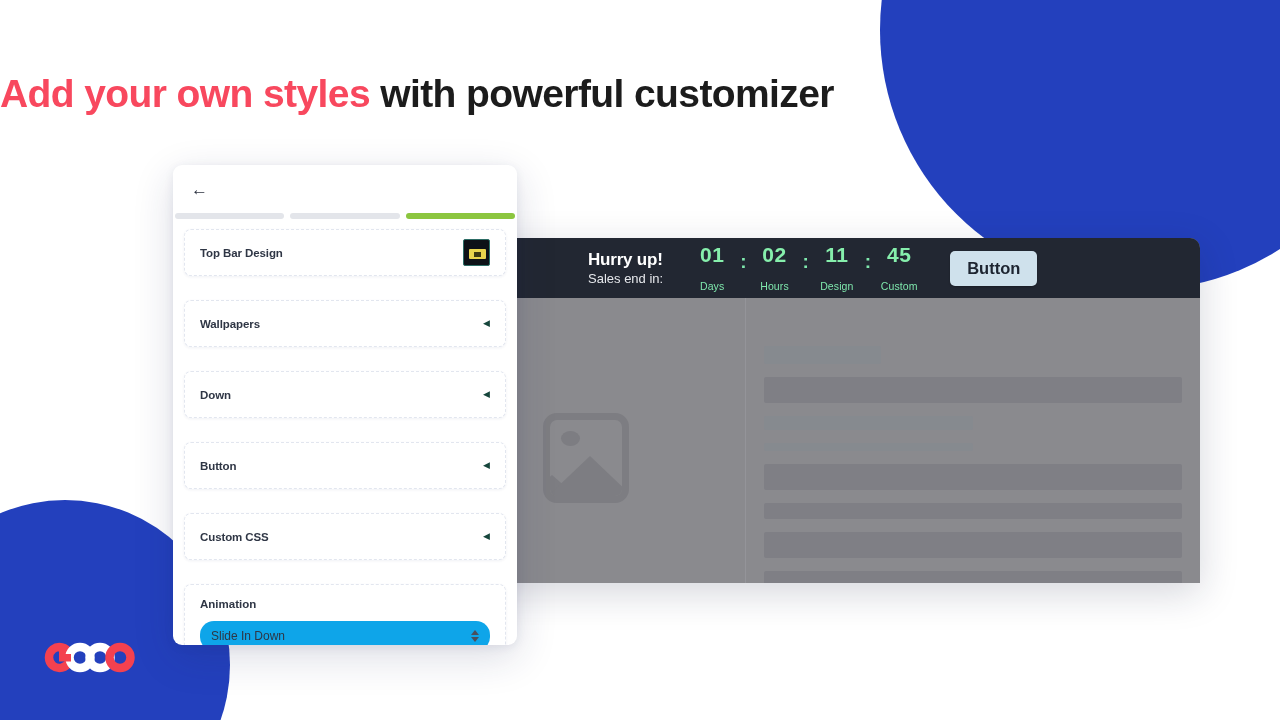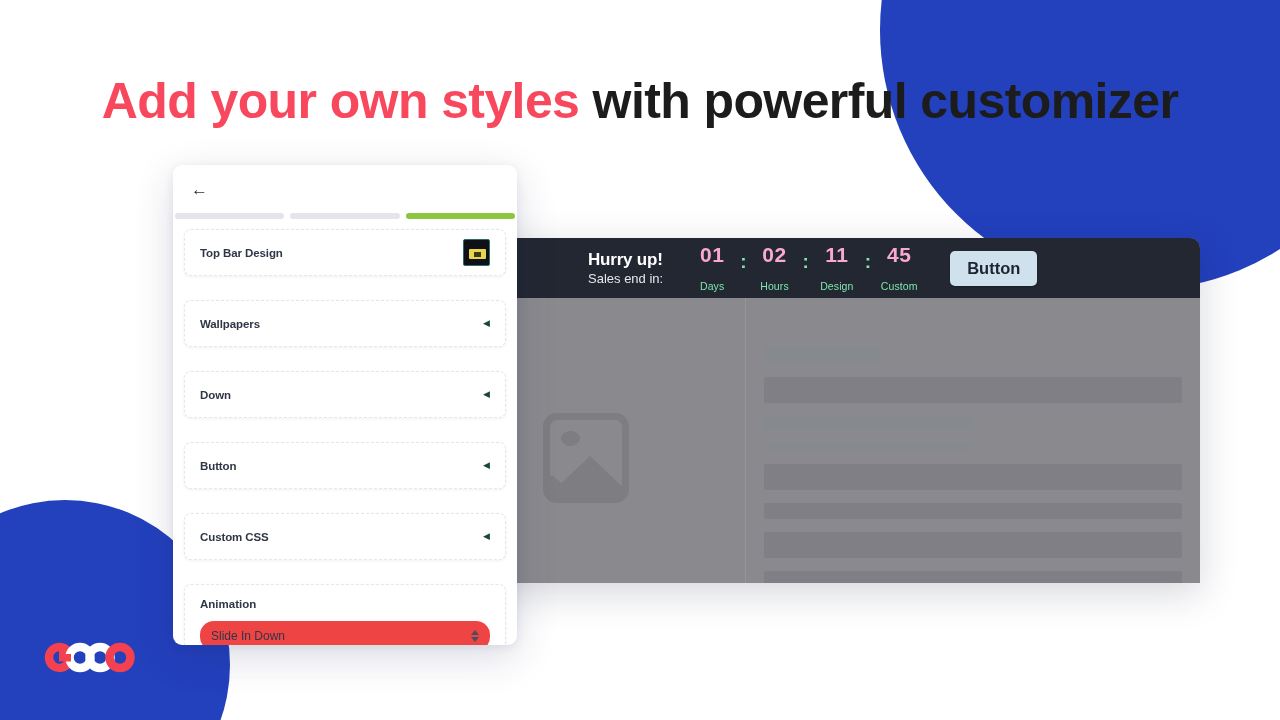--- a/index.html
+++ b/index.html
@@ -21,23 +21,22 @@
   .blob-bl {
     width: 330px; height: 330px;
     left: -100px; bottom: -110px;
     border-radius: 50%;
   }
 
   
   .headline {
     position: absolute;
     top: 66px; left: 0; width: 1280px;
-    text-align: center;
     z-index: 5;
-    font-size: 50px;
+    font-size: 39px;
     font-weight: bold;
     line-height: 1.42;
     letter-spacing: -0.6px;
     color: #1c1c1c;
   }
   .headline .accent { color: #f8485e; }
 
   
   .mockup {
     position: absolute;
@@ -61,21 +60,21 @@
   .hurry {
     color: #ffffff;
     line-height: 1.25;
   }
   .hurry .l1 { font-size: 17px; font-weight: bold; letter-spacing: -.2px; }
   .hurry .l2 { font-size: 13px; font-weight: normal; color: #e6e8ec; }
 
   .clock { display: flex; align-items: center; margin-left: 26px; }
   .unit { text-align: center; min-width: 46px; }
   .unit .num {
-    font-size: 21px; font-weight: bold; color: #f9a8d4;
+    font-size: 21px; font-weight: bold; color: #86efac;
     line-height: 1.05; letter-spacing: .5px;
   }
   .unit .lbl {
     font-size: 10.5px; font-weight: normal; color: #7fe8ad;
     margin-top: 14px; letter-spacing: .1px;
   }
   .colon {
     font-size: 19px; font-weight: bold; color: #7fe8ad;
     margin: 0 5px; position: relative; top: -6px;
   }
@@ -232,21 +231,21 @@
     border-radius: 7px;
     box-shadow: 0 1px 3px rgba(40,60,120,.07);
     padding: 13px 15px 16px 15px;
     flex: 0 0 auto;
   }
   .anim-card .label {
     font-size: 11.5px; font-weight: bold; color: #2f3645;
     margin-bottom: 11px;
   }
   .select {
-    background: #ef4444;
+    background: #0ea5e9;
     border-radius: 14px;
     height: 30px;
     display: flex; align-items: center;
     padding: 7px 11px;
     cursor: pointer;
   }
   .select .val { font-size: 12px; color: #2f3645; flex: 1; }
   .stepper { display: flex; flex-direction: column; gap: 2px; align-items: center; }
   .stepper i { display: block; width: 0; height: 0; border-left: 4px solid transparent; border-right: 4px solid transparent; }
   .stepper .up { border-bottom: 5px solid #4a4f5c; }

